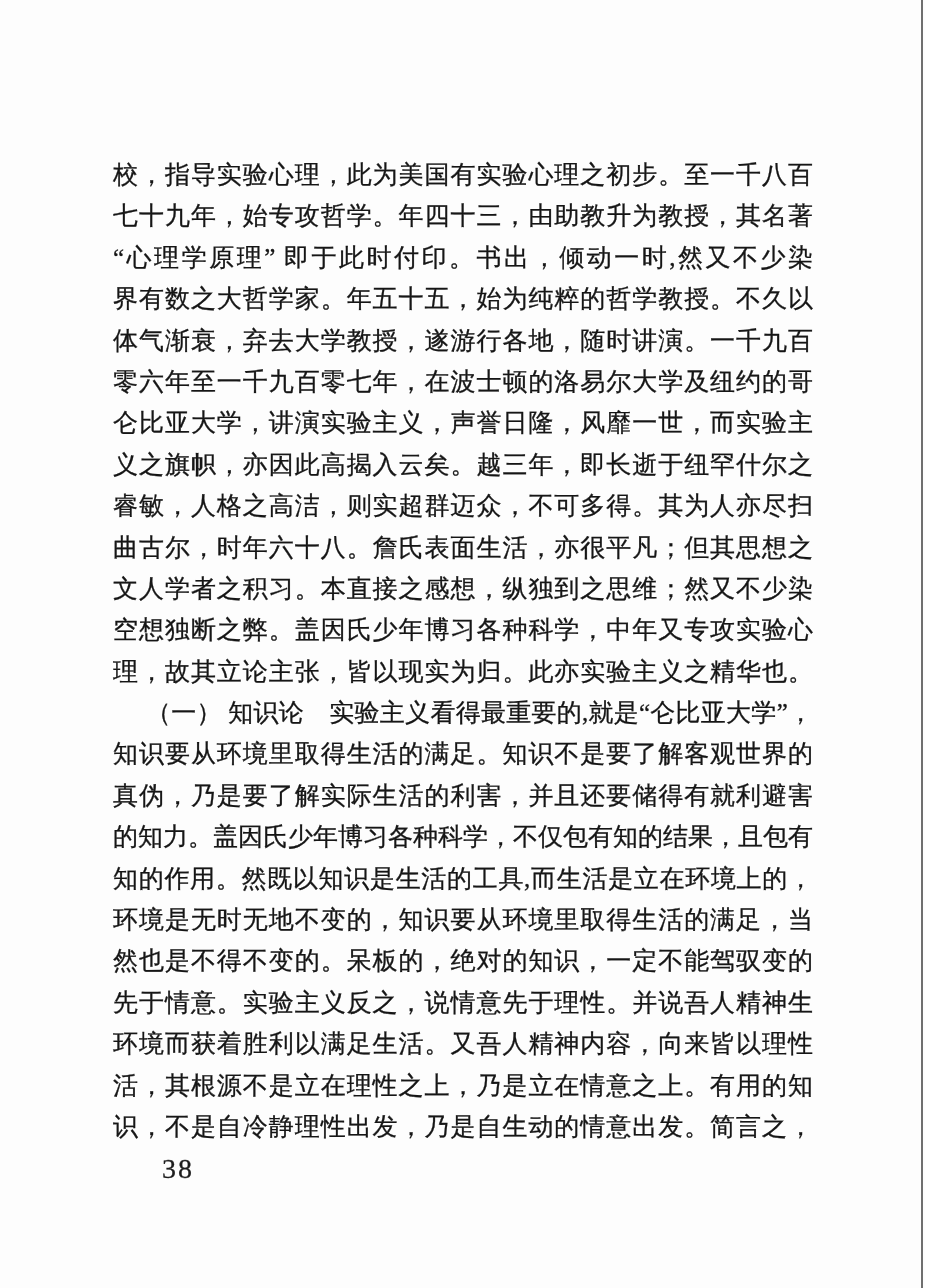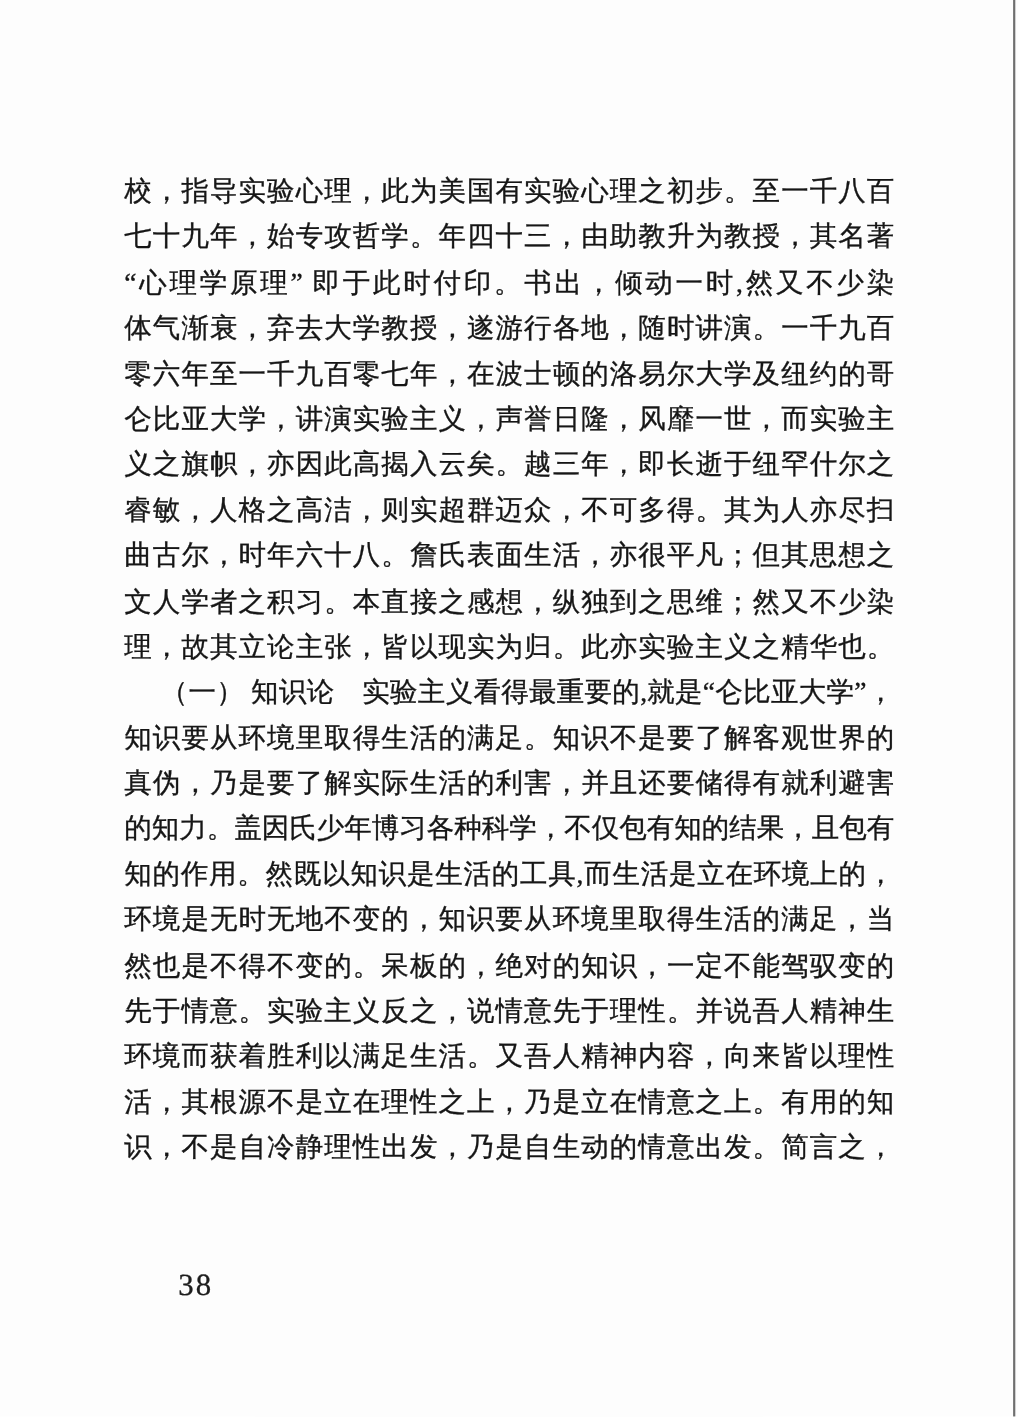--- a/index.html
+++ b/index.html
@@ -56,27 +56,29 @@
 </style>
 </head>
 <body>
 
 <div class="page">
 
   <div class="text-block">
     <div class="line">校，指导实验心理，此为美国有实验心理之初步。至一千八百</div>
     <div class="line">七十九年，始专攻哲学。年四十三，由助教升为教授，其名著</div>
     <div class="line">“心理学原理” 即于此时付印。书出，倾动一时,然又不少染</div>
+    <div class="line">界有数之大哲学家。年五十五，始为纯粹的哲学教授。不久以</div>
     <div class="line">体气渐衰，弃去大学教授，遂游行各地，随时讲演。一千九百</div>
     <div class="line">零六年至一千九百零七年，在波士顿的洛易尔大学及纽约的哥</div>
     <div class="line">仑比亚大学，讲演实验主义，声誉日隆，风靡一世，而实验主</div>
     <div class="line">义之旗帜，亦因此高揭入云矣。越三年，即长逝于纽罕什尔之</div>
     <div class="line">睿敏，人格之高洁，则实超群迈众，不可多得。其为人亦尽扫</div>
     <div class="line">曲古尔，时年六十八。詹氏表面生活，亦很平凡；但其思想之</div>
     <div class="line">文人学者之积习。本直接之感想，纵独到之思维；然又不少染</div>
+    <div class="line">空想独断之弊。盖因氏少年博习各种科学，中年又专攻实验心</div>
     <div class="line">理，故其立论主张，皆以现实为归。此亦实验主义之精华也。</div>
     <div class="line indent">（一） 知识论　实验主义看得最重要的,就是“仑比亚大学”，</div>
     <div class="line">知识要从环境里取得生活的满足。知识不是要了解客观世界的</div>
     <div class="line">真伪，乃是要了解实际生活的利害，并且还要储得有就利避害</div>
     <div class="line">的知力。盖因氏少年博习各种科学，不仅包有知的结果，且包有</div>
     <div class="line">知的作用。然既以知识是生活的工具,而生活是立在环境上的，</div>
     <div class="line">环境是无时无地不变的，知识要从环境里取得生活的满足，当</div>
     <div class="line">然也是不得不变的。呆板的，绝对的知识，一定不能驾驭变的</div>
     <div class="line">先于情意。实验主义反之，说情意先于理性。并说吾人精神生</div>
     <div class="line">环境而获着胜利以满足生活。又吾人精神内容，向来皆以理性</div>

